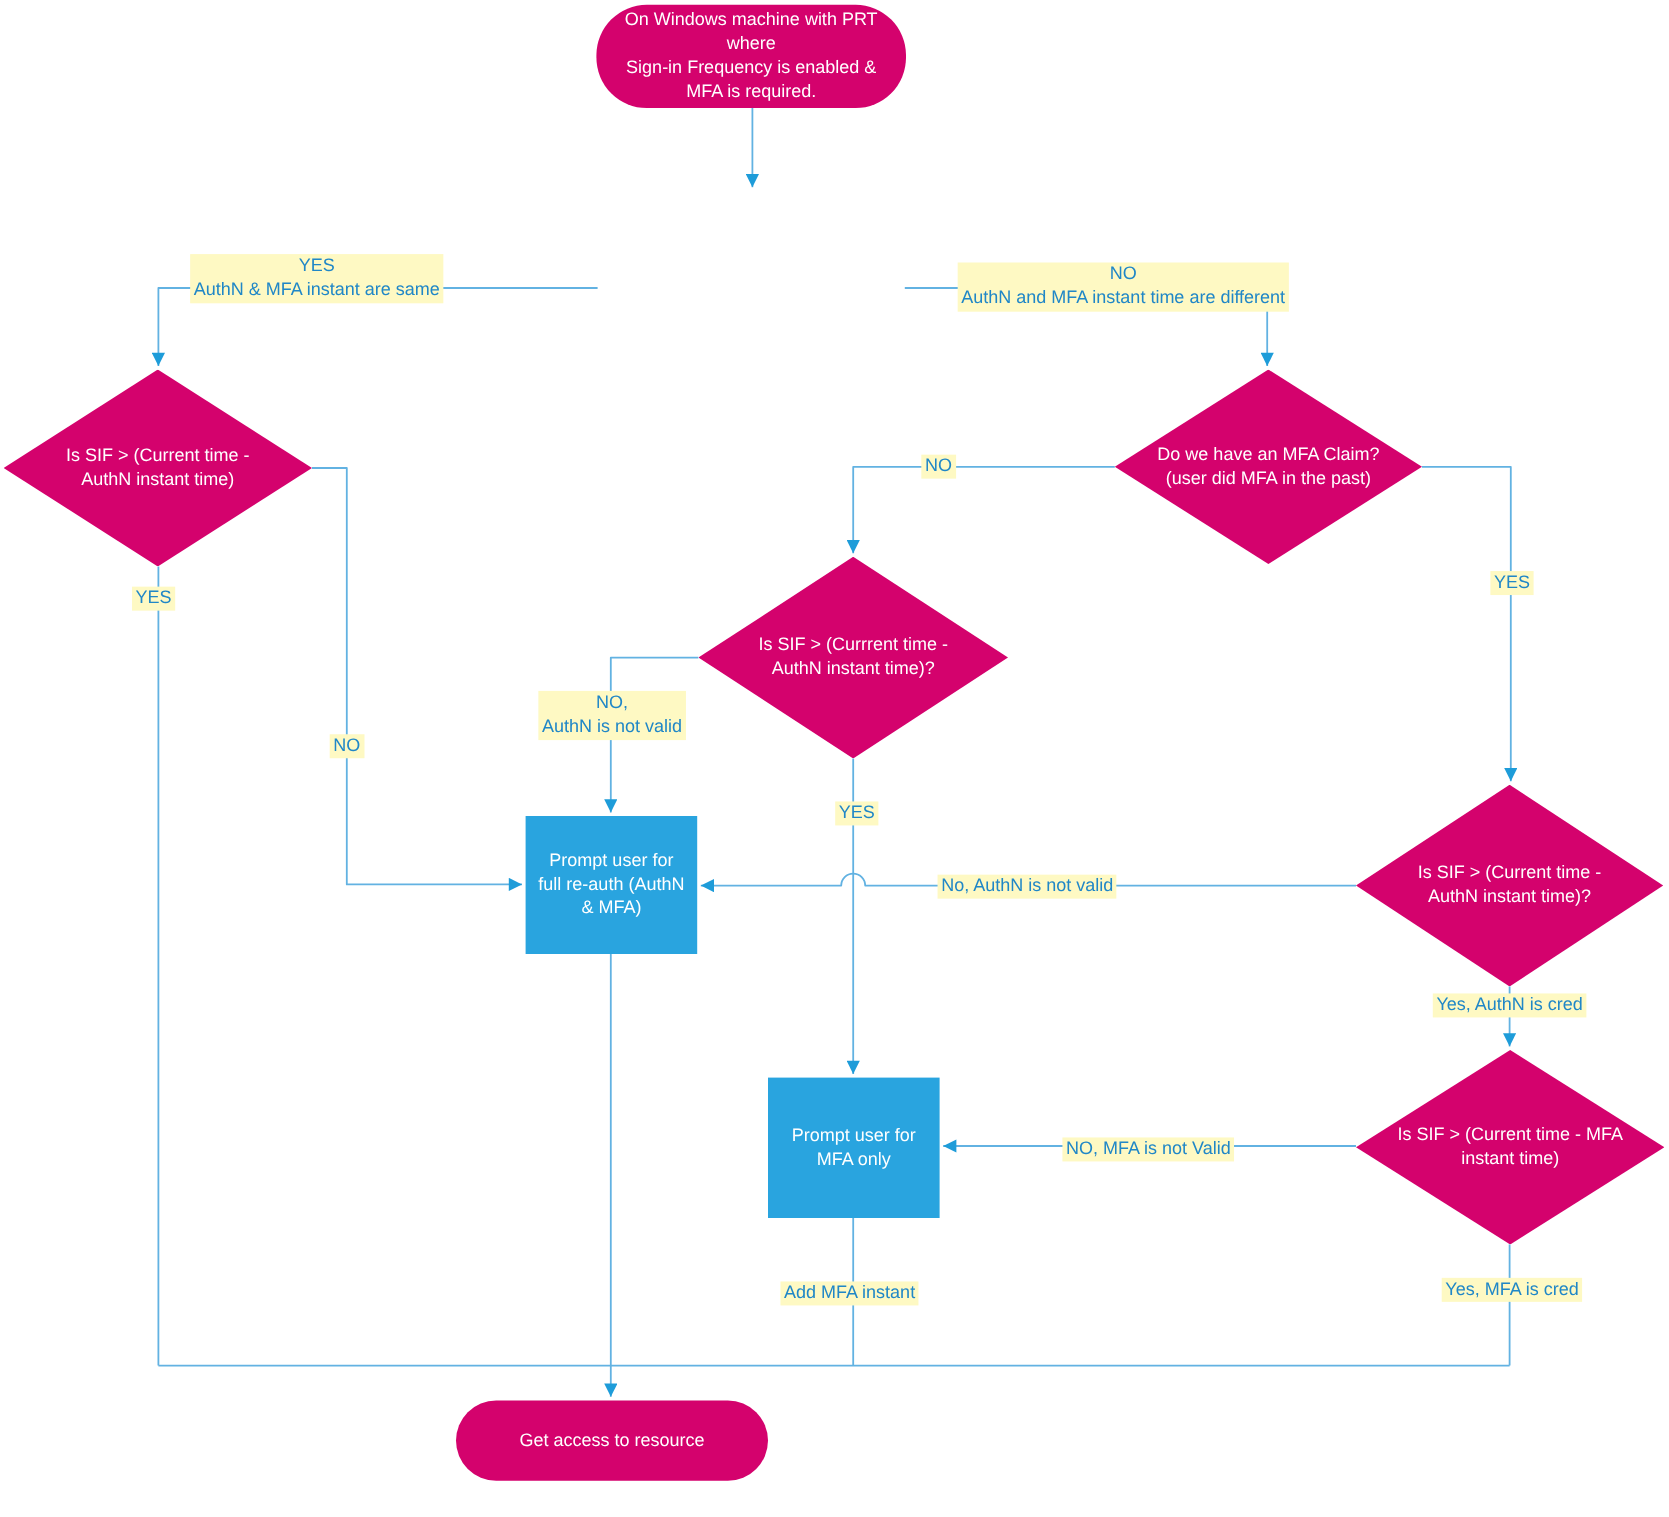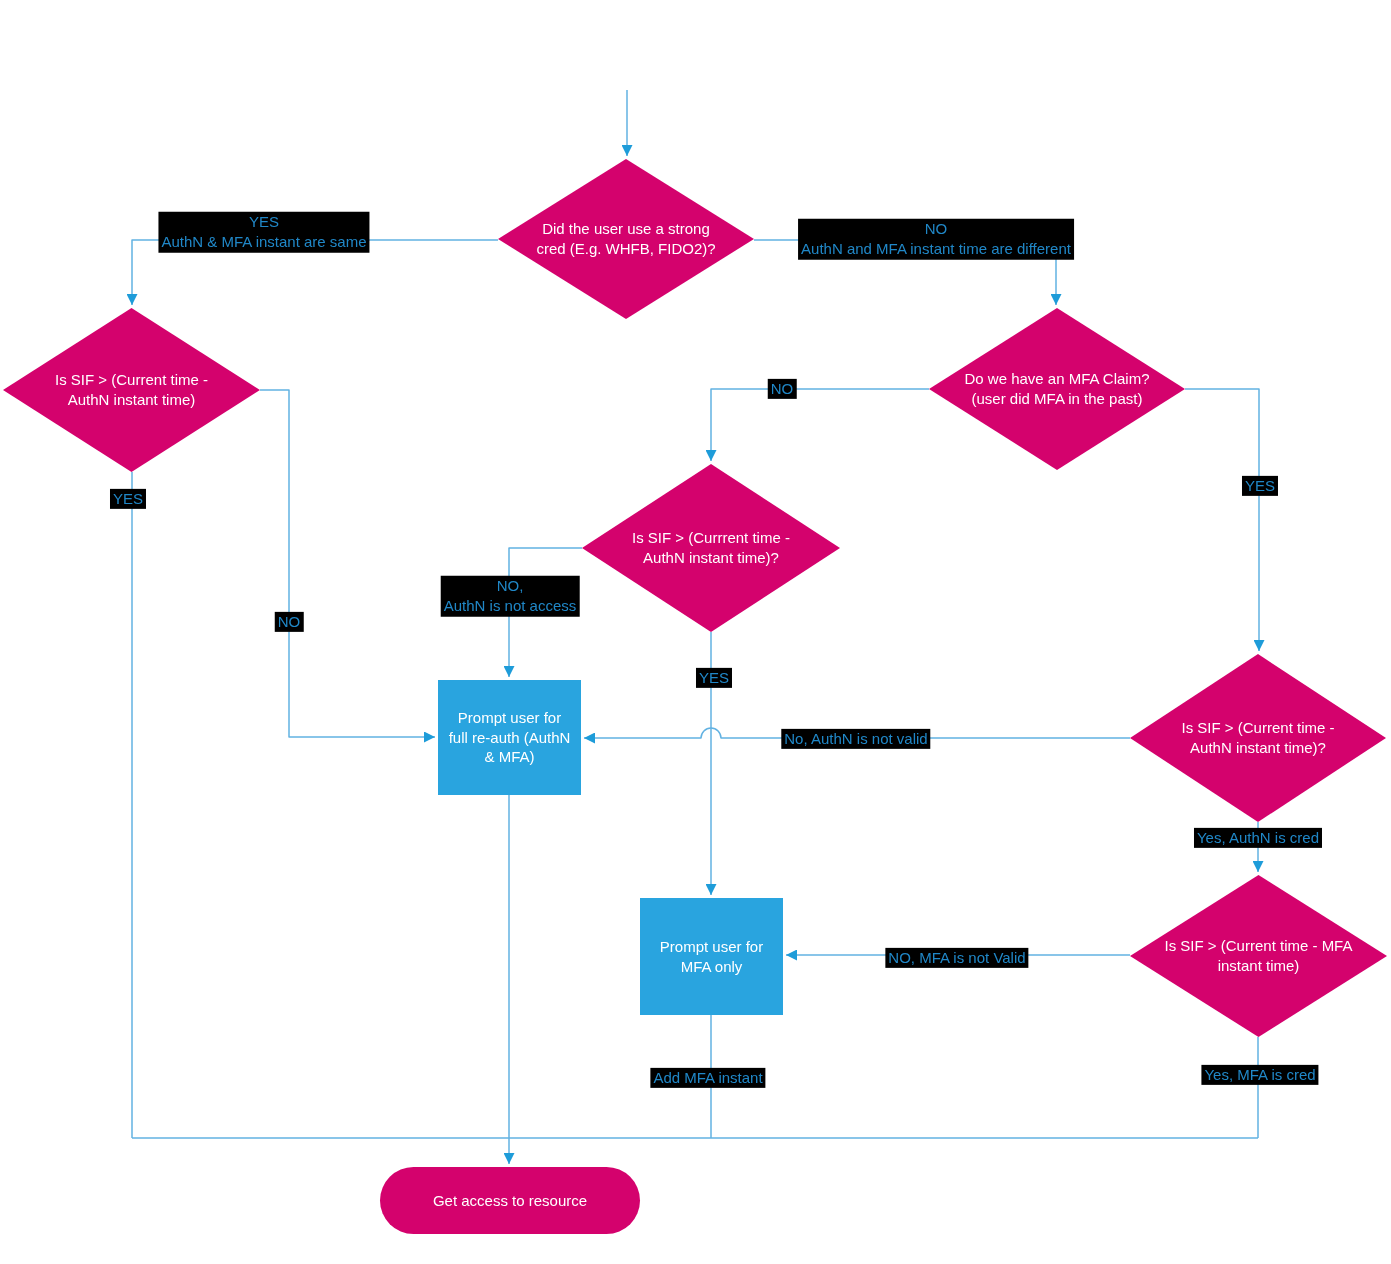--- a/index.html
+++ b/index.html
@@ -24,21 +24,21 @@
   }
   .terminal{background:var(--pink);border-radius:46px;padding:0 14px;}
   .process{background:var(--blue);padding:0 6px;}
   .diamond{
     background:var(--pink);
     clip-path:polygon(50% 0,100% 50%,50% 100%,0 50%);
     padding:0 26px;
   }
   .edge-label{
     position:absolute;transform:translate(-50%,-50%);
-    background:#000000;color:var(--label);font-size:15px;line-height:1.35;
+    background:#fef9c3;color:var(--label);font-size:15px;line-height:1.35;
     white-space:pre-line;text-align:center;padding:0 3px;
   }
 </style>
 </head>
 <body>
 
 <div class="canvas">
 
   <svg class="edges-svg" viewBox="0 0 1391 1264" xmlns="http://www.w3.org/2000/svg">
     <defs>
@@ -57,25 +57,27 @@
     <path class="edge" d="M 711 632 L 711 895" marker-end="url(#arrow)"></path>
     <path class="edge" d="M 1130 738 L 721 738 A 10 10 0 0 0 701 738 L 584 738" marker-end="url(#arrow)"></path>
     <path class="edge" d="M 1258 822 L 1258 872" marker-end="url(#arrow)"></path>
     <path class="edge" d="M 1130 955 L 786 955" marker-end="url(#arrow)"></path>
     <path class="edge" d="M 1258 1037 L 1258 1138"></path>
     <path class="edge" d="M 509 795 L 509 1164" marker-end="url(#arrow)"></path>
     <path class="edge" d="M 711 1015 L 711 1138"></path>
     <path class="edge" d="M 132 1138 L 1258 1138"></path>
   </svg>
 
+  <div class="node terminal" style="left:497px;top:4px;width:258px;height:86px;border-radius:42px;">
+    <span>On Windows machine with PRT
+where
+Sign-in Frequency is enabled &amp;
+MFA is required.</span>
+  </div>
 
-  <div class="node diamond" style="left:498px;top:159px;width:256px;height:160px;">
-    <span>Did the user use a strong
-cred (E.g. WHFB, FIDO2)?</span>
-  </div>
 
   <div class="node diamond" style="left:3px;top:308px;width:257px;height:164px;">
     <span>Is SIF &gt; (Current time -
 AuthN instant time)</span>
   </div>
 
   <div class="node diamond" style="left:929px;top:308px;width:256px;height:162px;">
     <span>Do we have an MFA Claim?
 (user did MFA in the past)</span>
   </div>
@@ -112,21 +114,21 @@
 
   <div class="edge-label" style="left:264px;top:232px;">YES
 AuthN &amp; MFA instant are same</div>
   <div class="edge-label" style="left:936px;top:239px;">NO
 AuthN and MFA instant time are different</div>
   <div class="edge-label" style="left:128px;top:499px;">YES</div>
   <div class="edge-label" style="left:289px;top:622px;">NO</div>
   <div class="edge-label" style="left:782px;top:389px;">NO</div>
   <div class="edge-label" style="left:1260px;top:486px;">YES</div>
   <div class="edge-label" style="left:510px;top:596px;">NO,
-AuthN is not access</div>
+AuthN is not valid</div>
   <div class="edge-label" style="left:714px;top:678px;">YES</div>
   <div class="edge-label" style="left:856px;top:739px;">No, AuthN is not valid</div>
   <div class="edge-label" style="left:1258px;top:838px;">Yes, AuthN is cred</div>
   <div class="edge-label" style="left:957px;top:958px;">NO, MFA is not Valid</div>
   <div class="edge-label" style="left:1260px;top:1075px;">Yes, MFA is cred</div>
   <div class="edge-label" style="left:708px;top:1078px;text-align:center;">Add MFA instant</div>
 
 </div>
 
 </body></html>

